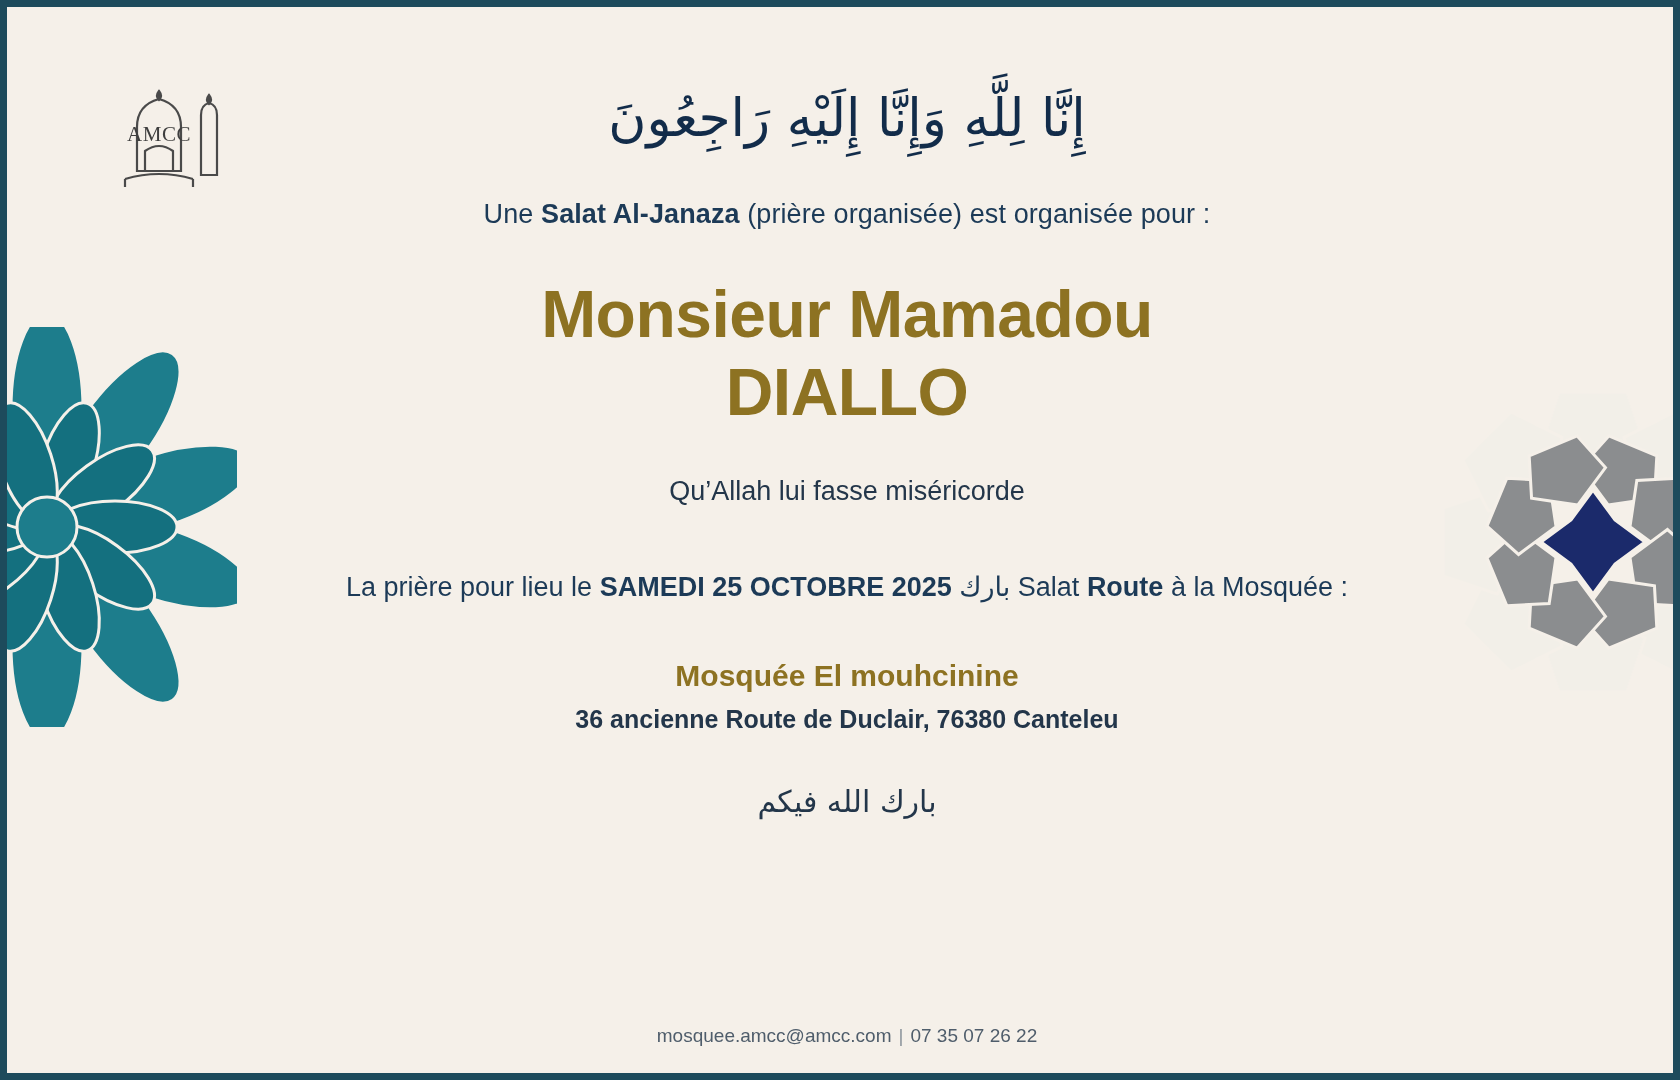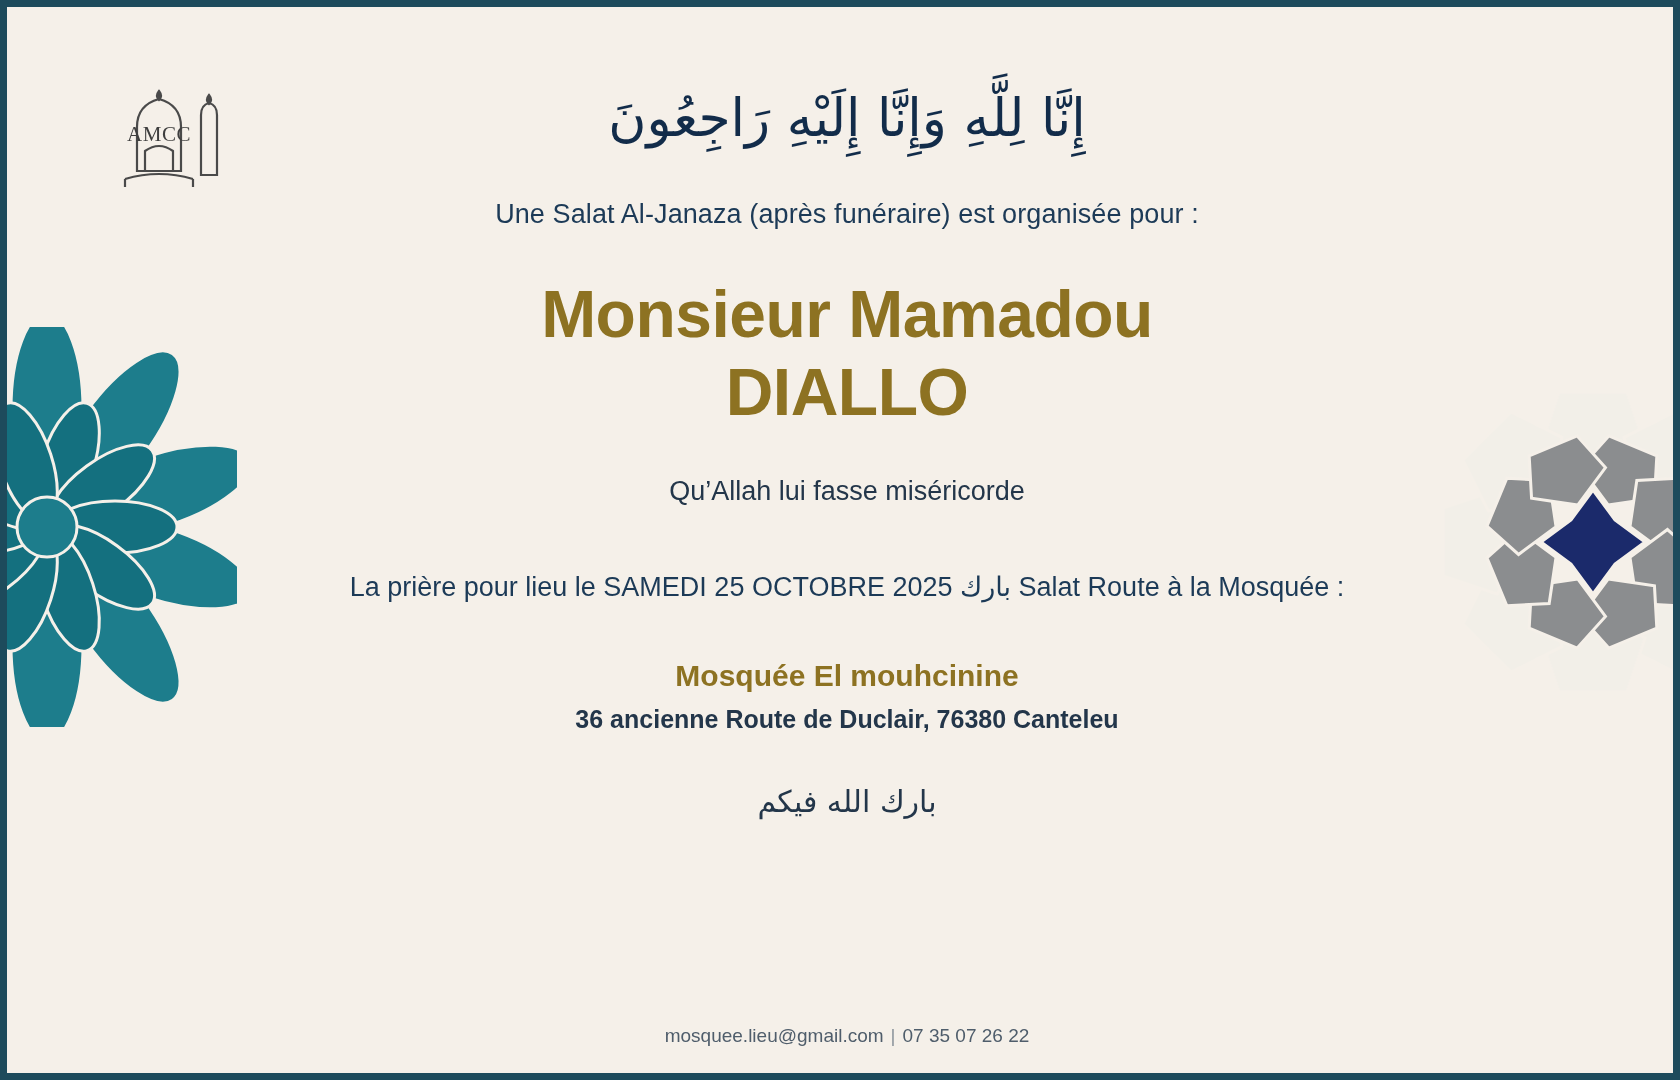--- a/index.html
+++ b/index.html
@@ -70,21 +70,21 @@
     direction: rtl;
     font-weight: 400;
   }
 
   .intro-line {
     margin-top: 42px;
     font-size: 27px;
     color: #1c3a57;
     letter-spacing: 0.1px;
   }
-  .intro-line b { font-weight: normal; }
+  .intro-line b { font-weight: bold; }
 
   .deceased-name {
     margin-top: 46px;
     font-size: 66px;
     font-weight: bold;
     color: #8d7222;
     line-height: 1.18;
     letter-spacing: -0.5px;
   }
 
@@ -93,21 +93,21 @@
     font-size: 27px;
     color: #23364a;
   }
 
   .details {
     margin-top: 60px;
     font-size: 27px;
     color: #1c3a57;
     line-height: 1.5;
   }
-  .details b { font-weight: normal; margin-top: 48px; }
+  .details b { font-weight: bold; margin-top: 48px; }
 
   .mosque-name {
     margin-top: 52px;
     font-size: 30px;
     font-weight: bold;
     color: #8d7222;
   }
   .mosque-address {
     margin-top: 12px;
     font-size: 25px;
@@ -217,37 +217,37 @@
       </g>
       <text x="44" y="56" text-anchor="middle" font-family="'Liberation Serif', serif" font-size="21" fill="#3e3e3e" letter-spacing="0.5">AMCC</text>
     </svg>
   </div>
 
   <div class="content">
 
     <div class="arabic-top">إِنَّا لِلَّهِ وَإِنَّا إِلَيْهِ رَاجِعُونَ</div>
 
     <div class="intro-line">
-      <span>Une </span><b>Salat Al-Janaza</b><span> (après funéraire) est organisée pour :</span>
+      <span>Une </span><b>Salat Al-Janaza</b><span> (prière organisée) est organisée pour :</span>
     </div>
 
     <div class="deceased-name">
       <div>Monsieur Mamadou</div>
       <div>DIALLO</div>
     </div>
 
     <div class="blessing">Qu’Allah lui fasse miséricorde</div>
 
     <div class="details">
       <span>La prière pour lieu le </span><b>SAMEDI 25 OCTOBRE 2025</b><span> بارك Salat </span><b>Route</b><span> à la Mosquée :</span>
     </div>
 
     <div class="mosque-name">Mosquée El mouhcinine</div>
     <div class="mosque-address">36 ancienne Route de Duclair, 76380 Canteleu</div>
 
     <div class="arabic-bottom">بارك الله فيكم</div>
   </div>
 
   <div class="footer">
-    <span>mosquee.lieu@gmail.com</span><span class="sep">|</span><span>07 35 07 26 22</span>
+    <span>mosquee.amcc@amcc.com</span><span class="sep">|</span><span>07 35 07 26 22</span>
   </div>
 
 </div>
 
 </body></html>

